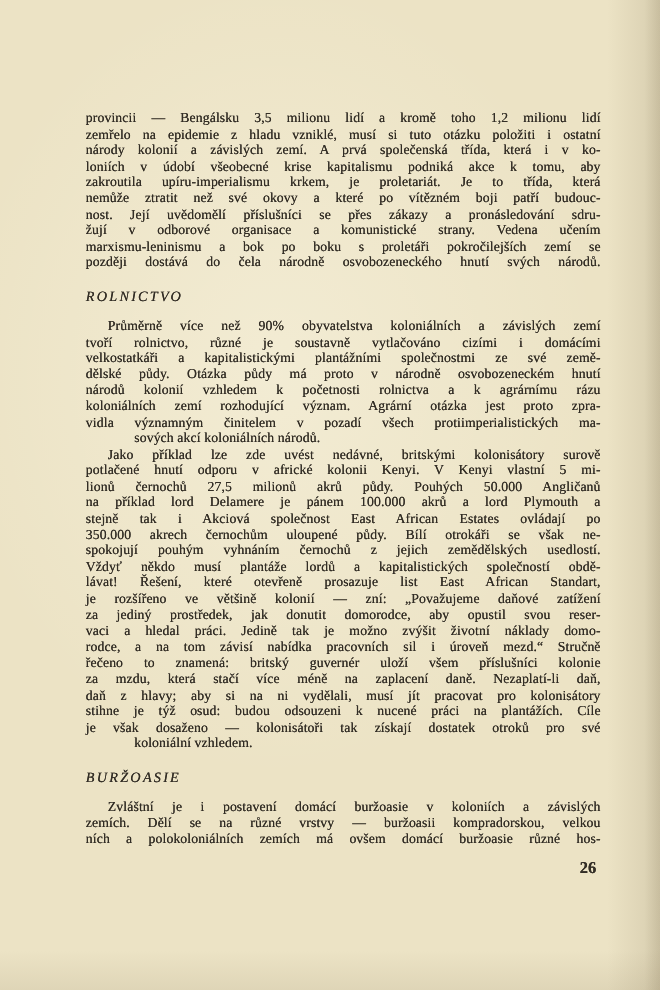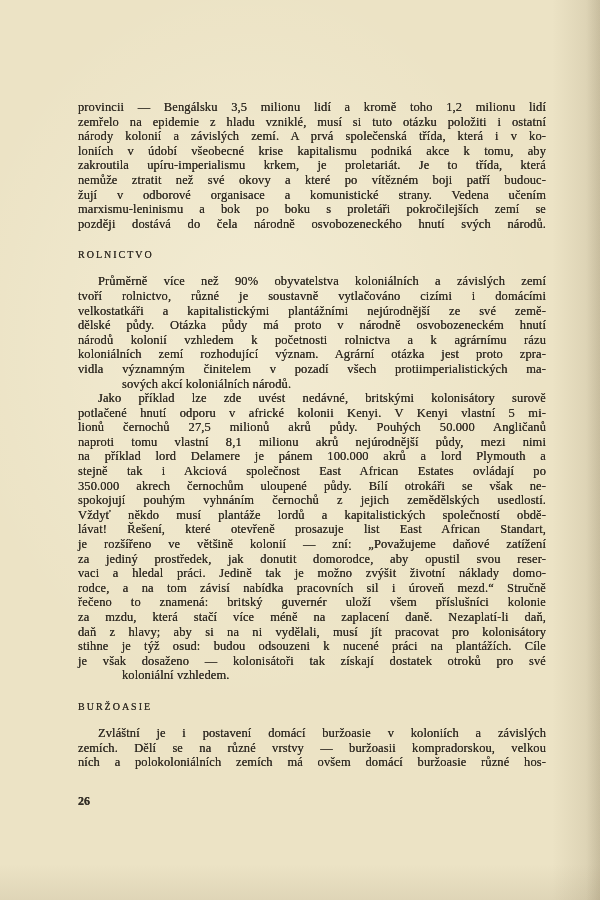--- a/index.html
+++ b/index.html
@@ -30,33 +30,35 @@
     font-size:12.5px;
     line-height:14.6px;
     text-align:justify;
     text-align-last:justify;
     text-shadow:0 0 0.35px currentColor;
     letter-spacing:0.1px;
   }
   .line.indent{text-indent:20px;}
   .line.last{text-align:left;text-align-last:left;margin-left:44px;}
   .sec-heading{
-    font-size:10px;
+    font-size:13px;
     line-height:15px;
     letter-spacing:2px;
     margin-top:16px;
     margin-bottom:12px;
     text-shadow:0 0 0.35px currentColor;
+    font-style:italic;
   }
   .paragraph{margin:0;}
   .page-number{
-    margin-top:24px;
+    margin-top:13px;
     padding-right:4px;
+    text-align:right;
     font-weight:bold;
-    font-size:12px;
+    font-size:15px;
     line-height:15px;
     text-shadow:0 0 0.3px currentColor;
   }
   .edge-shadow-right{
     position:absolute;top:0;right:0;
     width:14px;height:900px;
     background:linear-gradient(to right, rgba(108,92,60,0) , rgba(108,92,60,0.14));
     pointer-events:none;
   }
 </style>
@@ -65,40 +67,40 @@
 
 <div class="page">
   <div id="sections">
       <div class="paragraph">
         <div class="line">provincii — Bengálsku 3,5 milionu lidí a kromě toho 1,2 milionu lidí</div>
         <div class="line">zemřelo na epidemie z hladu vzniklé, musí si tuto otázku položiti i ostatní</div>
         <div class="line">národy kolonií a závislých zemí. A prvá společenská třída, která i v ko-</div>
         <div class="line">loniích v údobí všeobecné krise kapitalismu podniká akce k tomu, aby</div>
         <div class="line">zakroutila upíru-imperialismu krkem, je proletariát. Je to třída, která</div>
         <div class="line">nemůže ztratit než své okovy a které po vítězném boji patří budouc-</div>
+        <div class="line">nost. Její uvědomělí příslušníci se přes zákazy a pronásledování sdru-</div>
         <div class="line">žují v odborové organisace a komunistické strany. Vedena učením</div>
         <div class="line">marxismu-leninismu a bok po boku s proletáři pokročilejších zemí se</div>
         <div class="line">později dostává do čela národně osvobozeneckého hnutí svých národů.</div>
       </div>
       <div class="sec-heading">ROLNICTVO</div>
       <div class="paragraph">
         <div class="line indent">Průměrně více než 90% obyvatelstva koloniálních a závislých zemí</div>
         <div class="line">tvoří rolnictvo, různé je soustavně vytlačováno cizími i domácími</div>
-        <div class="line">velkostatkáři a kapitalistickými plantážními nejúrodnější ze své země-</div>
+        <div class="line">velkostatkáři a kapitalistickými plantážními společnostmi ze své země-</div>
         <div class="line">dělské půdy. Otázka půdy má proto v národně osvobozeneckém hnutí</div>
         <div class="line">národů kolonií vzhledem k početnosti rolnictva a k agrárnímu rázu</div>
         <div class="line">koloniálních zemí rozhodující význam. Agrární otázka jest proto zpra-</div>
         <div class="line">vidla významným činitelem v pozadí všech protiimperialistických ma-</div>
         <div class="line last">sových akcí koloniálních národů.</div>
       </div>
       <div class="paragraph">
         <div class="line indent">Jako příklad lze zde uvést nedávné, britskými kolonisátory surově</div>
         <div class="line">potlačené hnutí odporu v africké kolonii Kenyi. V Kenyi vlastní 5 mi-</div>
         <div class="line">lionů černochů 27,5 milionů akrů půdy. Pouhých 50.000 Angličanů</div>
-        <div class="line">naproti tomu vlastní 8,1 milionu akrů nejúrodnější půdy, mezi nimi</div>
         <div class="line">na příklad lord Delamere je pánem 100.000 akrů a lord Plymouth a</div>
         <div class="line">stejně tak i Akciová společnost East African Estates ovládají po</div>
         <div class="line">350.000 akrech černochům uloupené půdy. Bílí otrokáři se však ne-</div>
         <div class="line">spokojují pouhým vyhnáním černochů z jejich zemědělských usedlostí.</div>
         <div class="line">Vždyť někdo musí plantáže lordů a kapitalistických společností obdě-</div>
         <div class="line">lávat! Řešení, které otevřeně prosazuje list East African Standart,</div>
         <div class="line">je rozšířeno ve většině kolonií — zní: „Považujeme daňové zatížení</div>
         <div class="line">za jediný prostředek, jak donutit domorodce, aby opustil svou reser-</div>
         <div class="line">vaci a hledal práci. Jedině tak je možno zvýšit životní náklady domo-</div>
         <div class="line">rodce, a na tom závisí nabídka pracovních sil i úroveň mezd.“ Stručně</div>

